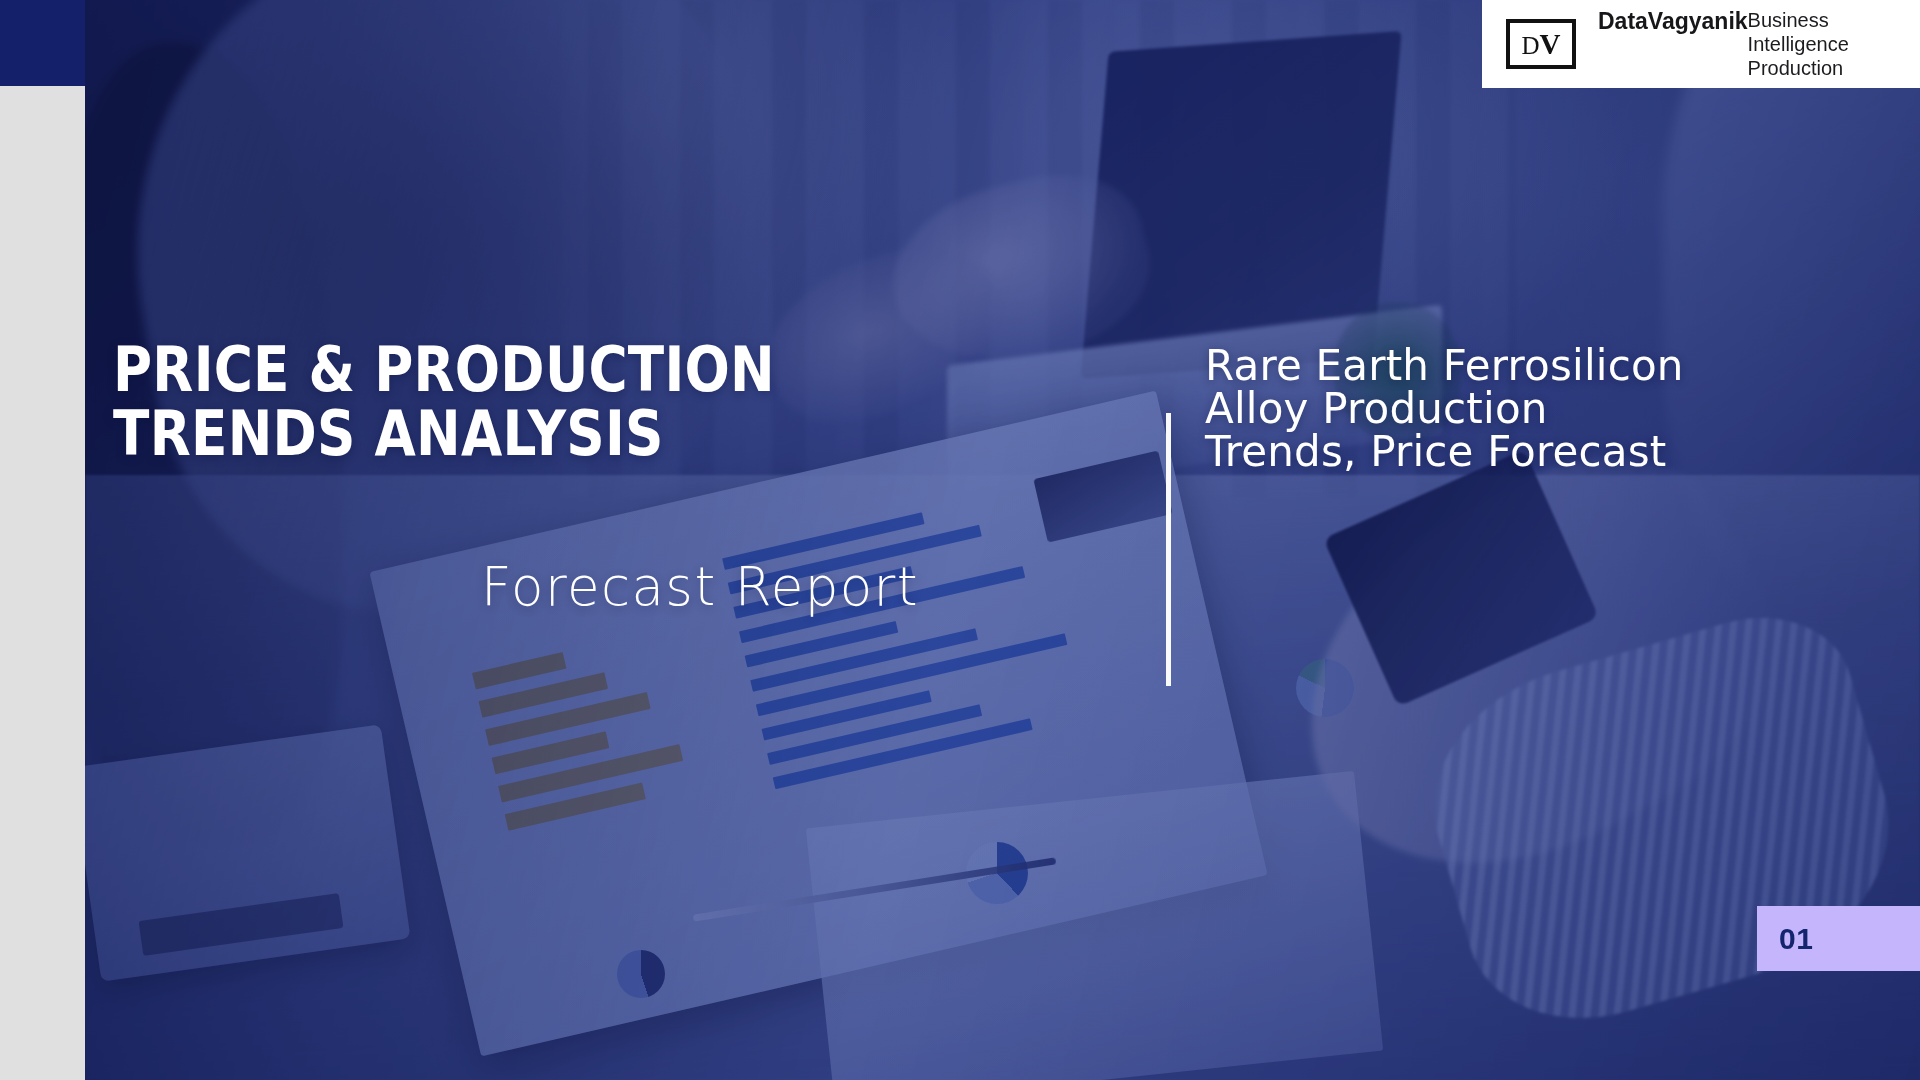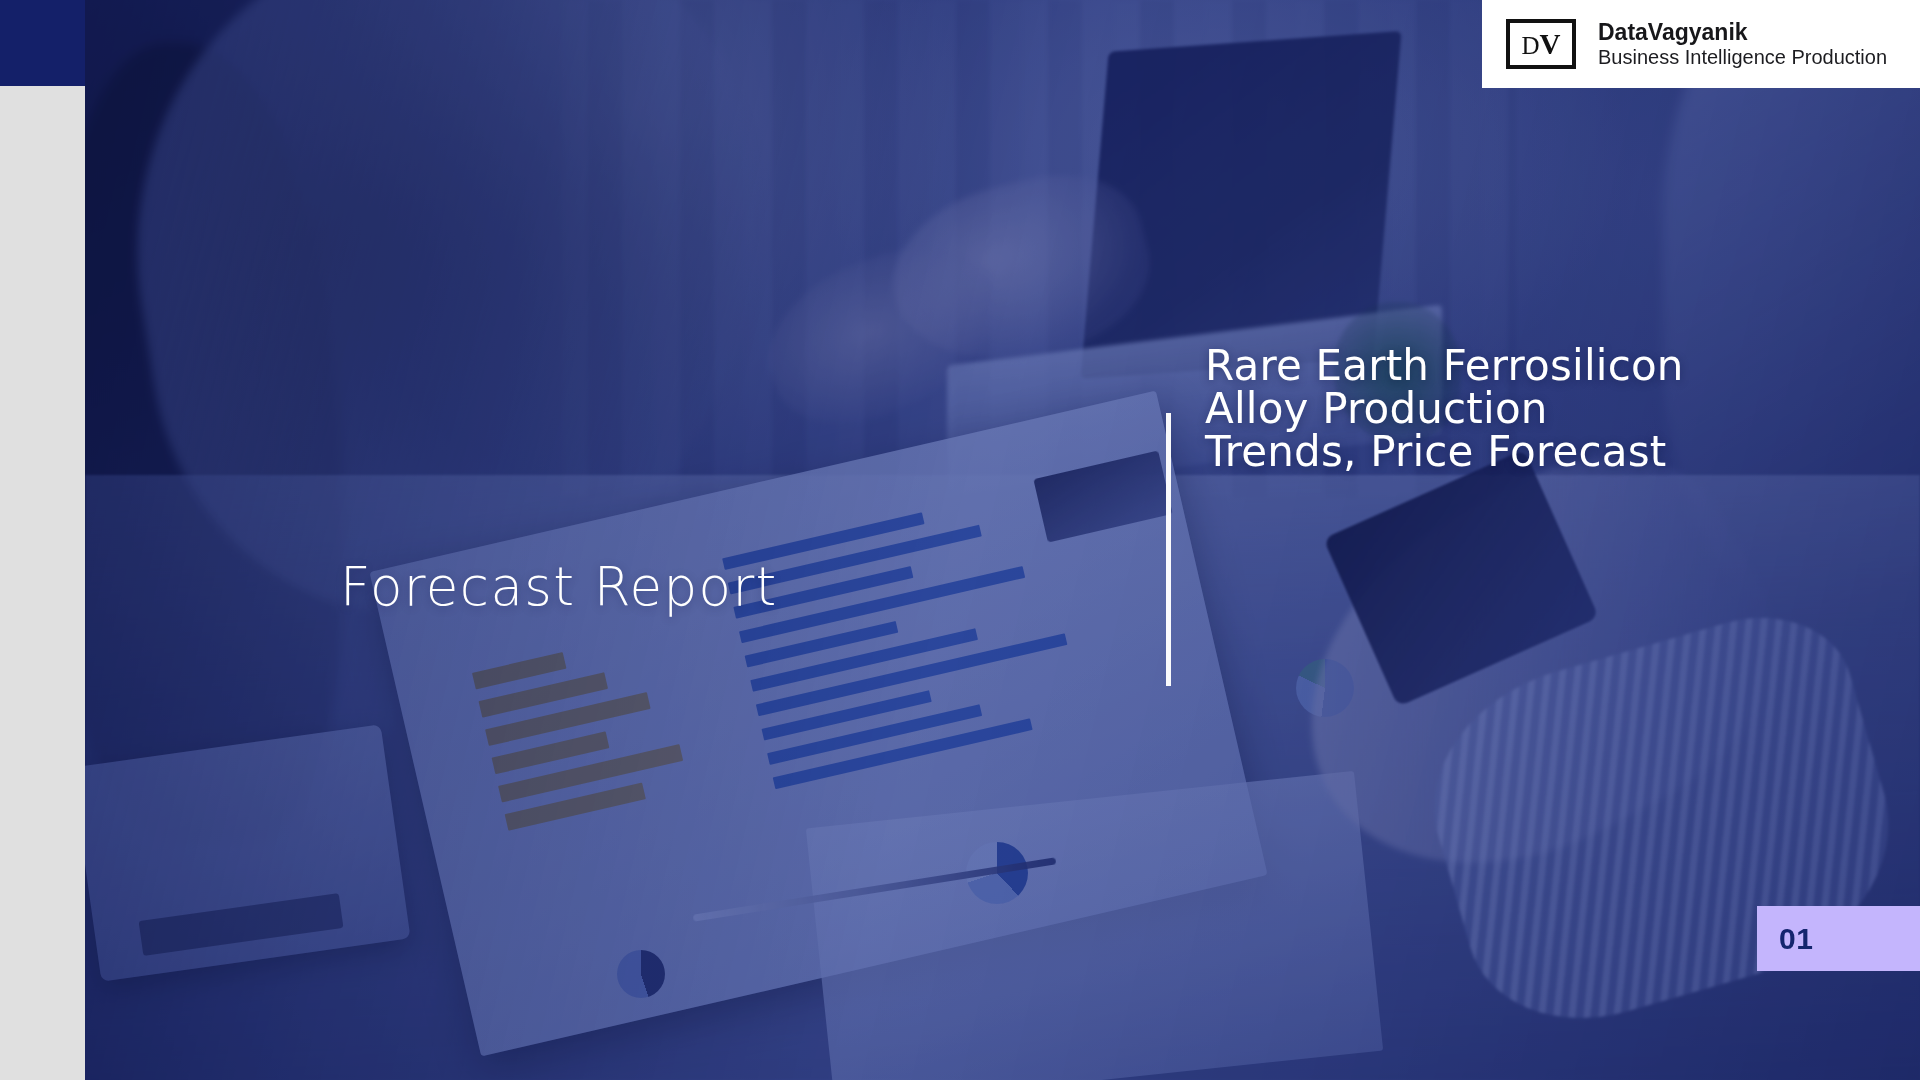--- a/index.html
+++ b/index.html
@@ -121,35 +121,35 @@
     mix-blend-mode:multiply;}
   .overlay2{position:absolute;inset:0;background:rgba(50,70,150,.22);}
 
   
   .brand{position:absolute;left:1482px;top:0;width:438px;height:88px;background:#ffffff;
     display:flex;align-items:center;gap:22px;padding:0 0 0 24px;box-sizing:border-box;}
   .brand-mark{width:62px;height:42px;border:4px solid #111111;background:#ffffff;
     display:flex;align-items:center;justify-content:center;flex:0 0 auto;}
   .brand-mark span{font-family:"Liberation Serif",serif;font-size:25px;color:#111111;letter-spacing:0;line-height:1;}
   .brand-mark span b{font-size:29px;font-weight:700;}
-  .brand-text{display:flex;flex-direction:column;justify-content:center;}
+  .brand-text{display:flex;flex-direction:row;justify-content:center;}
   .brand-name{font-size:23px;font-weight:700;color:#17171a;line-height:1.15;}
   .brand-tag{font-size:20px;font-weight:400;color:#1c1c20;line-height:1.2;}
 
   
   .headline{position:absolute;left:113px;top:338px;width:950px;}
   .headline h1{margin:0;color:#ffffff;font-size:63px;line-height:1.01;font-weight:700;
     letter-spacing:.3px;text-transform:uppercase;
     font-family:"Liberation Sans Narrow","DejaVu Sans Condensed","Liberation Sans",sans-serif;
     transform:scaleX(.94);transform-origin:left center;white-space:pre-line;
     text-shadow:0 2px 10px rgba(10,18,60,.35);}
   .sub{position:absolute;left:340px;top:560px;width:720px;color:#ffffff;
     font-size:53px;font-weight:300;letter-spacing:1.4px;line-height:1;
     font-family:"DejaVu Sans","Liberation Sans",sans-serif;
-    text-shadow:0 2px 10px rgba(10,18,60,.30);}
+    text-shadow:0 2px 10px rgba(10,18,60,.30);text-align:center;}
 
   
   .divider{position:absolute;left:1166px;top:413px;width:5px;height:273px;background:#ffffff;opacity:.97;}
 
   
   .topic{position:absolute;left:1205px;top:345px;width:700px;color:#ffffff;
     font-size:42px;font-weight:400;line-height:1.02;letter-spacing:.2px;
     font-family:"DejaVu Sans","Liberation Sans",sans-serif;white-space:pre-line;
     text-shadow:0 2px 9px rgba(10,18,60,.40);}
 
@@ -207,20 +207,24 @@
     <div class="ph-arm"></div>
     <div class="ph-phone"></div>
     <div class="ph-sleeve"></div>
     <div class="overlay"></div>
     <div class="overlay2"></div>
   </div>
 
   <div class="corner-block"></div>
   <div class="left-rail"></div>
 
+  <div class="headline">
+    <h1>PRICE &amp; PRODUCTION
+TRENDS ANALYSIS</h1>
+  </div>
   <div class="sub">Forecast Report</div>
 
   <div class="divider"></div>
 
   <div class="topic">Rare Earth Ferrosilicon
 Alloy  Production
 Trends, Price Forecast</div>
 
   <div class="brand">
     <div class="brand-mark">

